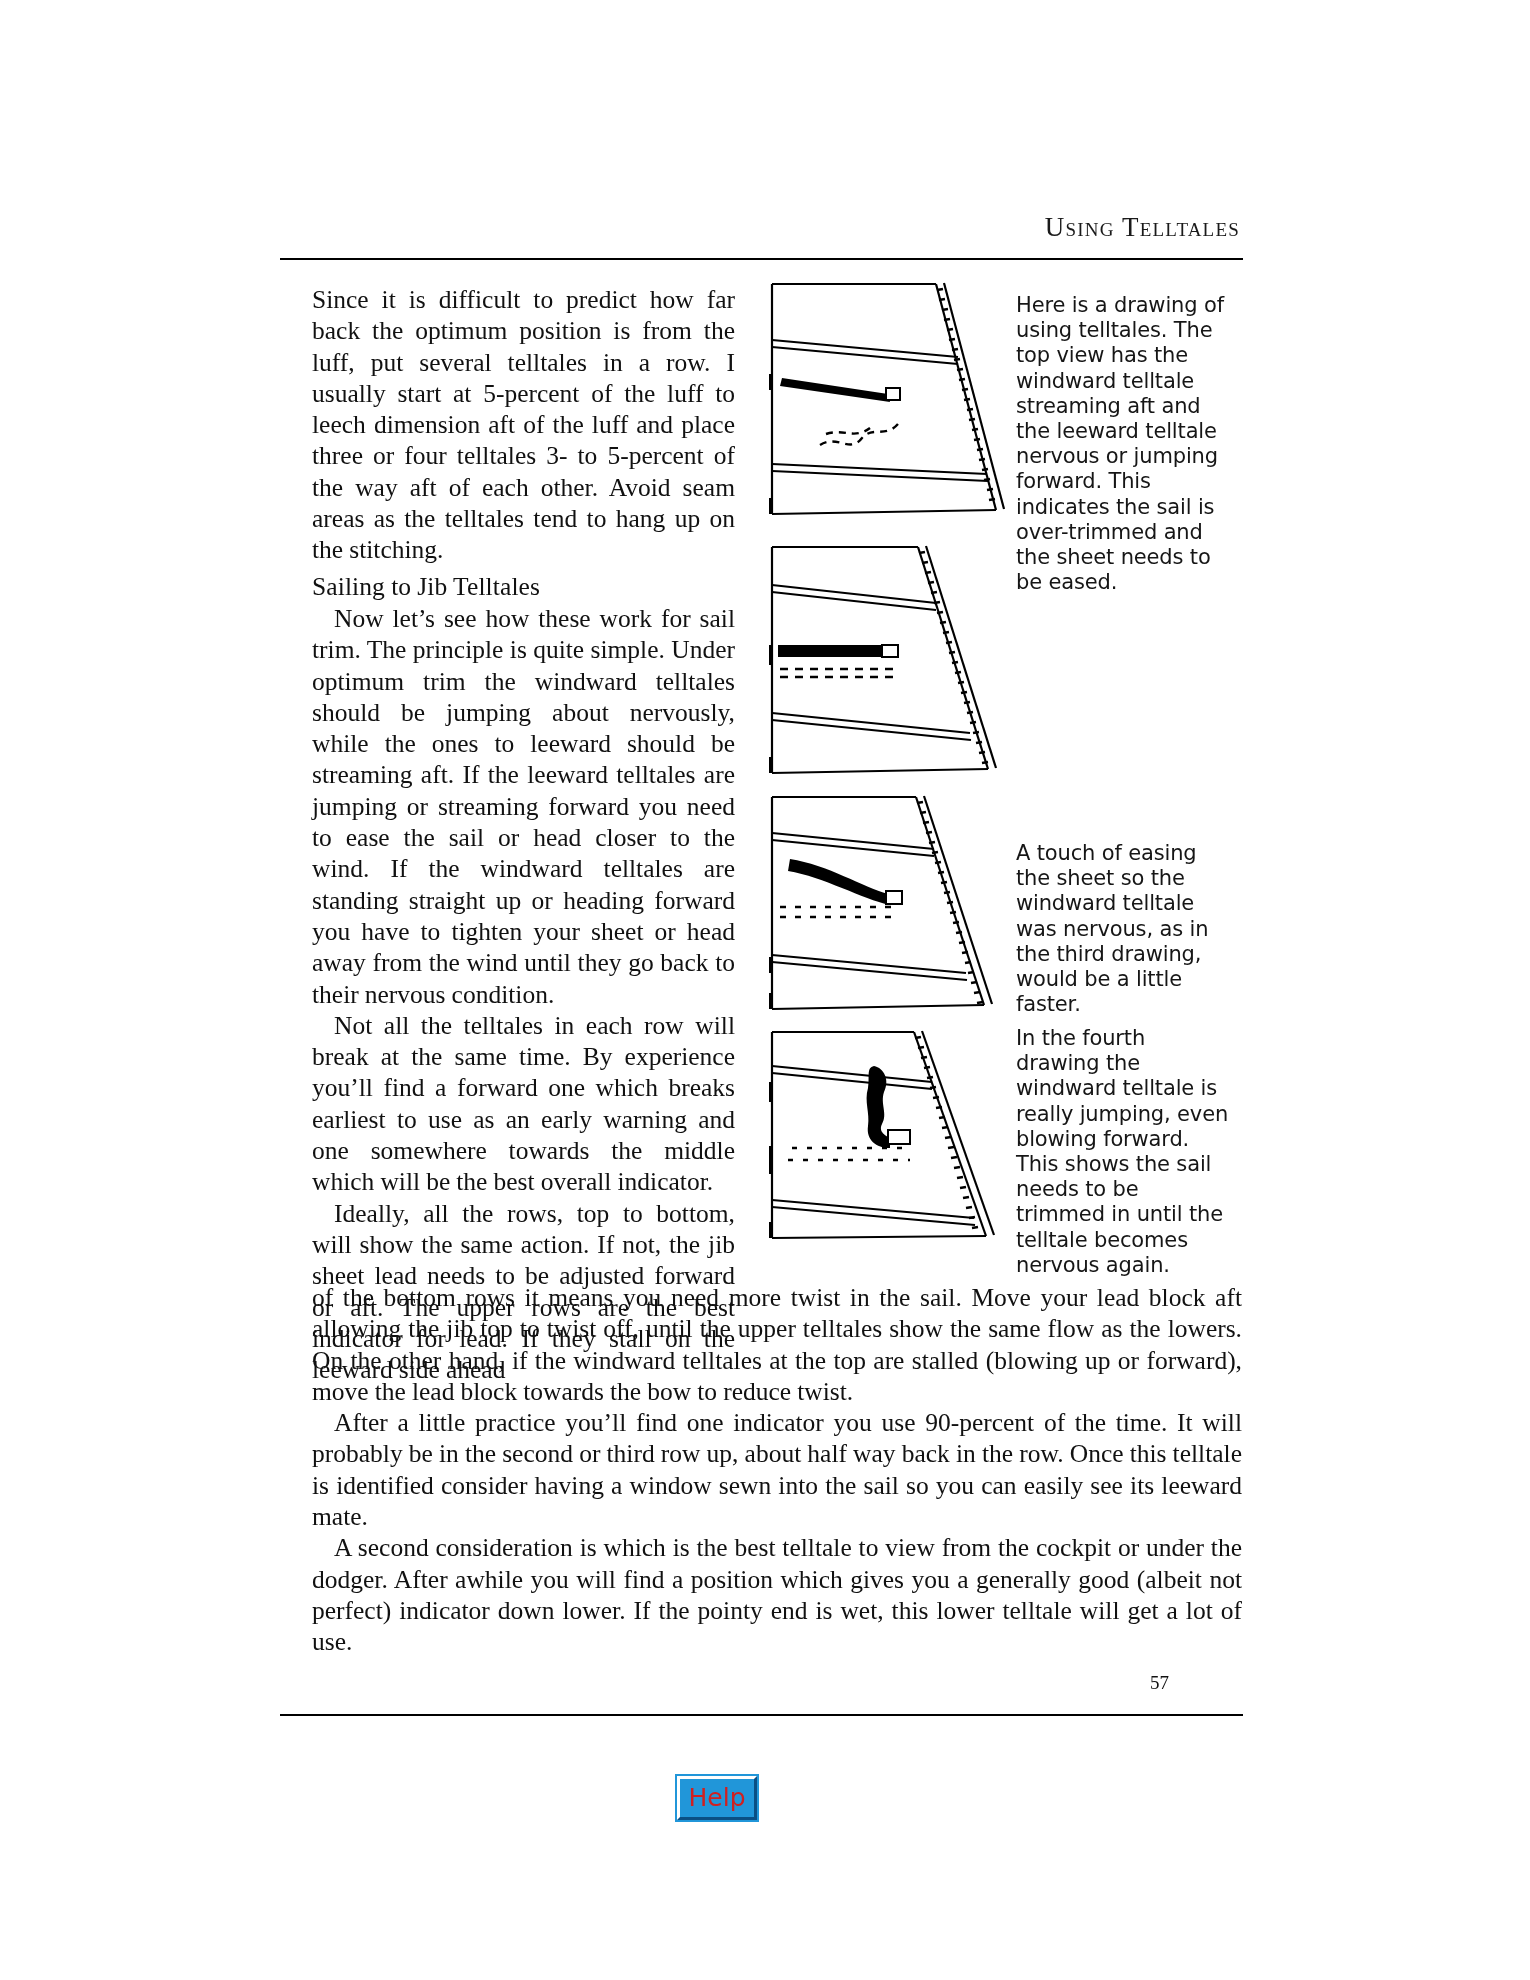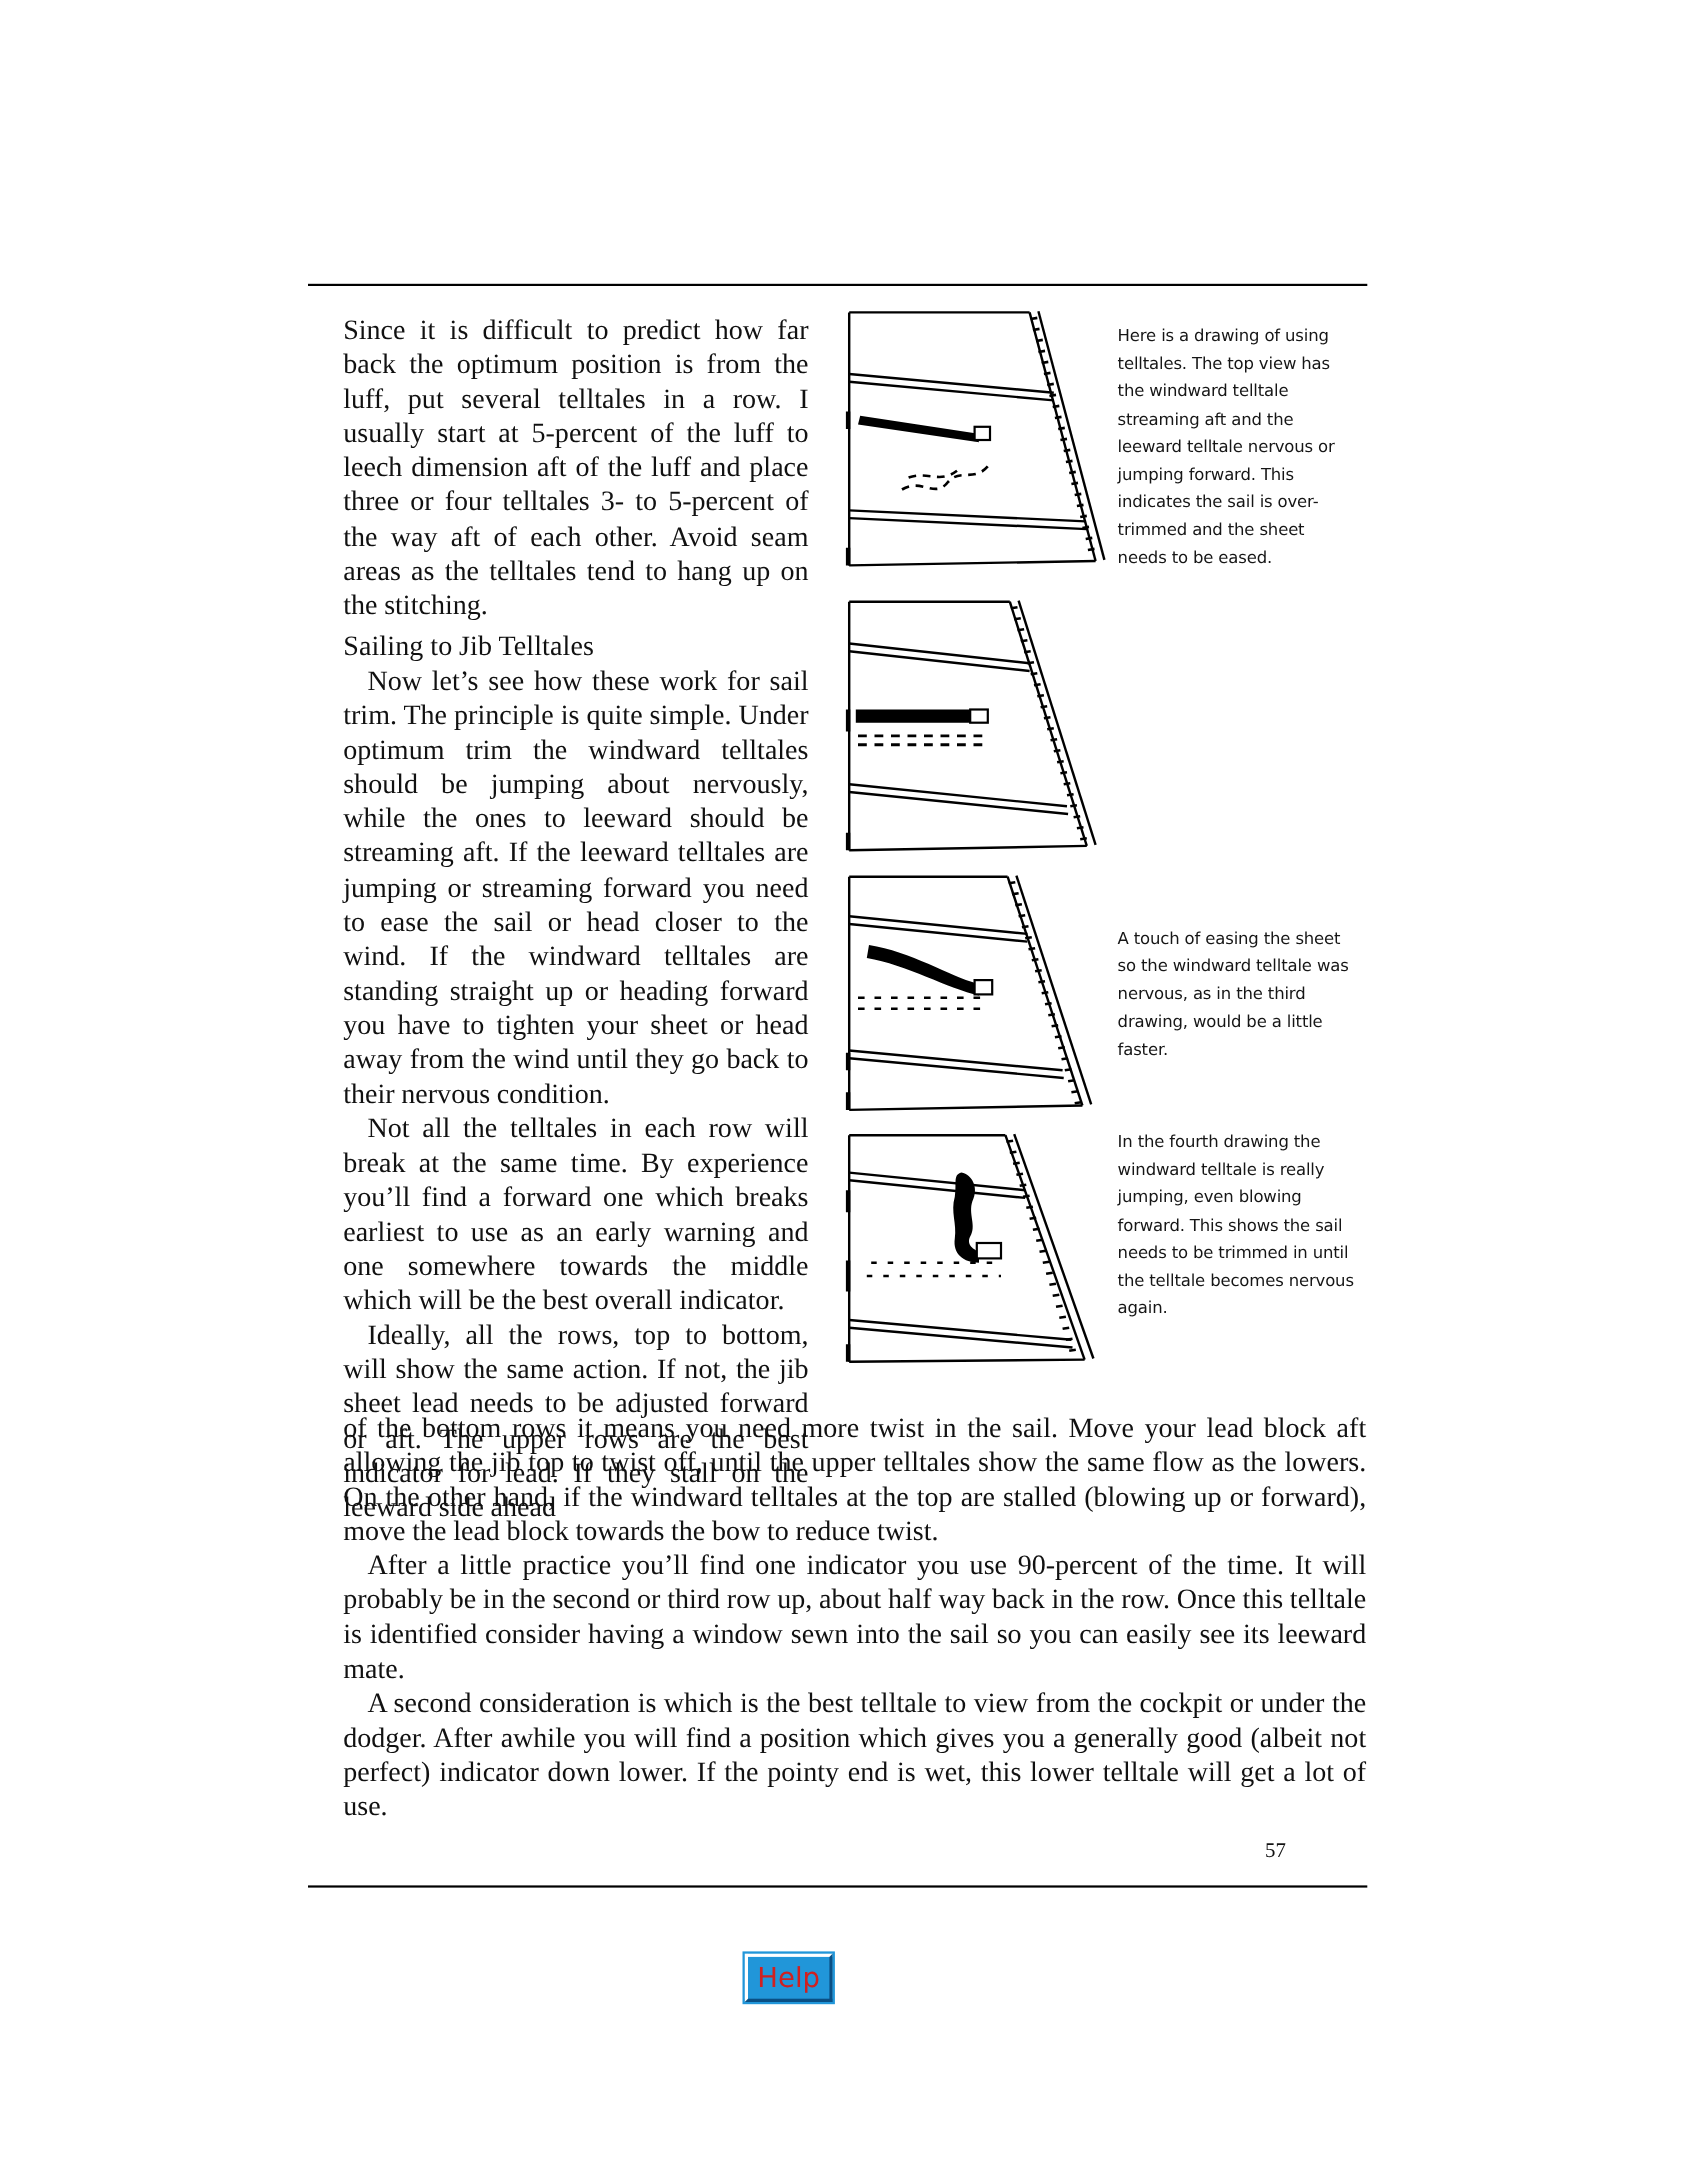--- a/index.html
+++ b/index.html
@@ -94,21 +94,21 @@
   
   .figure {
     position: absolute;
     border: 0;
   }
   .figure svg { display: block; }
 
   .caption {
     position: absolute;
     font-family: "DejaVu Sans", "Liberation Sans", sans-serif;
-    font-size: 15px;
+    font-size: 21px;
     line-height: 25.2px;
     color: #161616;
     width: 215px;
     letter-spacing: -0.15px;
   }
 
   
   #help-button {
     position: absolute;
     left: 677px; top: 1776px;
@@ -126,20 +126,21 @@
     text-align: center;
     cursor: pointer;
     padding: 0;
   }
 </style>
 </head>
 <body>
 
 <div id="page">
 
+  <div class="running-head">Using Telltales</div>
   <div class="rule-top"></div>
 
   <div class="col-left bodytext">
     <p>Since it is difficult to predict how far back the optimum position is from the luff, put several telltales in a row. I usually start at 5-percent of the luff to leech dimension aft of the luff and place three or four telltales 3- to 5-percent of the way aft of each other. Avoid seam areas as the telltales tend to hang up on the stitching.</p>
     <p class="sub-head">Sailing to Jib Telltales</p>
     <p class="indent">Now let’s see how these work for sail trim. The principle is quite simple. Under optimum trim the windward telltales should be jumping about nervously, while the ones to leeward should be streaming aft. If the leeward telltales are jumping or streaming forward you need to ease the sail or head closer to the wind. If the windward telltales are standing straight up or heading forward you have to tighten your sheet or head away from the wind until they go back to their nervous condition.</p>
     <p class="indent">Not all the telltales in each row will break at the same time. By experience you’ll find a forward one which breaks earliest to use as an early warning and one somewhere towards the middle which will be the best overall indicator.</p>
     <p class="indent">Ideally, all the rows, top to bottom, will show the same action. If not, the jib sheet lead needs to be adjusted forward or aft. The upper rows are the best indicator for lead. If they stall on the leeward side ahead</p>
   </div>
 

